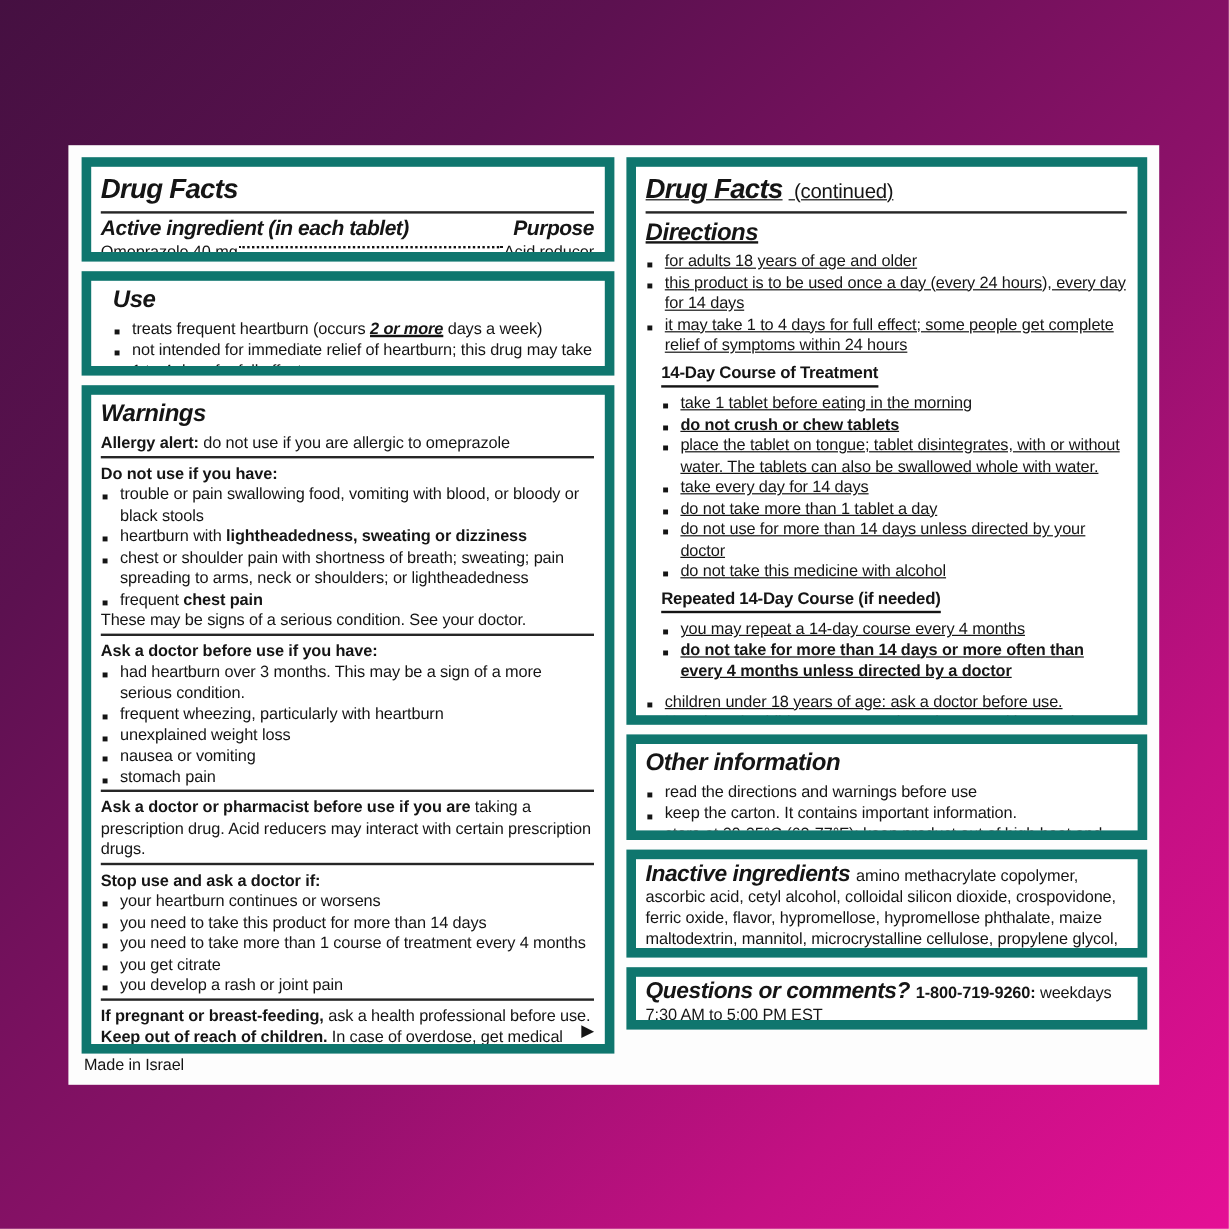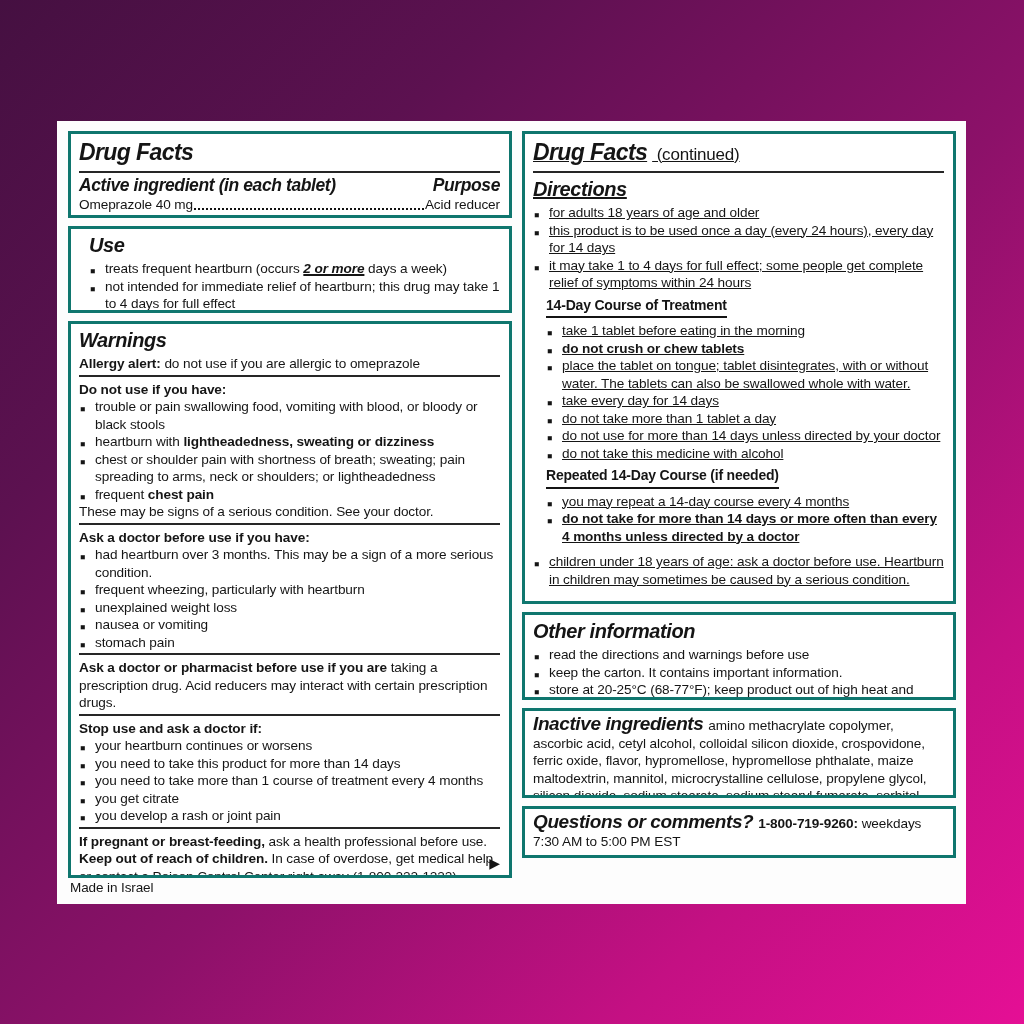--- a/index.html
+++ b/index.html
@@ -13,21 +13,21 @@
     background:linear-gradient(135deg,#451041 0%,#5c1150 25%,#8c1169 55%,#c41083 80%,#e50f95 100%);
   }
   .panel{
     position:absolute;left:57px;top:121px;width:909px;height:783px;
     background:#fdfdfd;
   }
   .col{position:absolute;top:10px;}
   .col-left{left:11px;width:444px;}
   .col-right{left:465px;width:434px;}
   .box{
-    border:3px solid #0f766e;background:#fff;
+    border:8px solid #0f766e;background:#fff;
     padding:4px 9px 4px 8px;margin-bottom:8px;
     box-sizing:border-box;overflow:hidden;position:relative;
     font-size:13.6px;line-height:17.5px;letter-spacing:-0.1px;
   }
   .title-line{margin:1px 0 2px;line-height:26px;white-space:nowrap;}
   .s-t{font-weight:700;font-style:italic;font-size:23px;letter-spacing:-0.6px;}
   .s-c{font-weight:400;font-size:17px;margin-left:5px;letter-spacing:-0.2px;}
   .rule{border-top:2px solid #262626;margin:2px 0 4px;height:0;}
   .head{
     font-weight:700;font-style:italic;font-size:20px;line-height:25px;
@@ -41,21 +41,21 @@
   .para{margin:0;}
   .bullet{position:relative;padding-left:16px;margin:0;}
   .bullet.ind{margin-left:13px;}
   .sq{position:absolute;left:1px;top:3px;font-size:8.5px;font-style:normal;}
   .subu{margin:5px 0 4px 13px;}
   .subu-t{
     font-weight:700;font-size:14px;letter-spacing:-0.2px;
     border-bottom:2px solid #141414;padding-bottom:2px;display:inline-block;
   }
   .gap{height:8px;}
-  .cols{display:flex;align-items:flex-end;}
+  .cols{display:flex;align-items:center;}
   .cols .cl,.cols .cr{white-space:nowrap;}
   .cols.spread{justify-content:space-between;}
   .dots{flex:1;border-bottom:2px dotted #111;margin:0 1px;transform:translateY(-3px);}
   .arrow{position:absolute;right:9px;bottom:5px;font-size:14px;line-height:14px;}
   .made-in{position:absolute;left:13px;top:759px;font-size:13.5px;letter-spacing:-0.1px;}
 </style>
 </head>
 <body>
 
 <div class="bg" style="background: linear-gradient(135deg, rgb(69, 16, 65) 0%, rgb(92, 17, 80) 25%, rgb(140, 17, 105) 55%, rgb(196, 16, 131) 80%, rgb(229, 15, 149) 100%);"></div>

